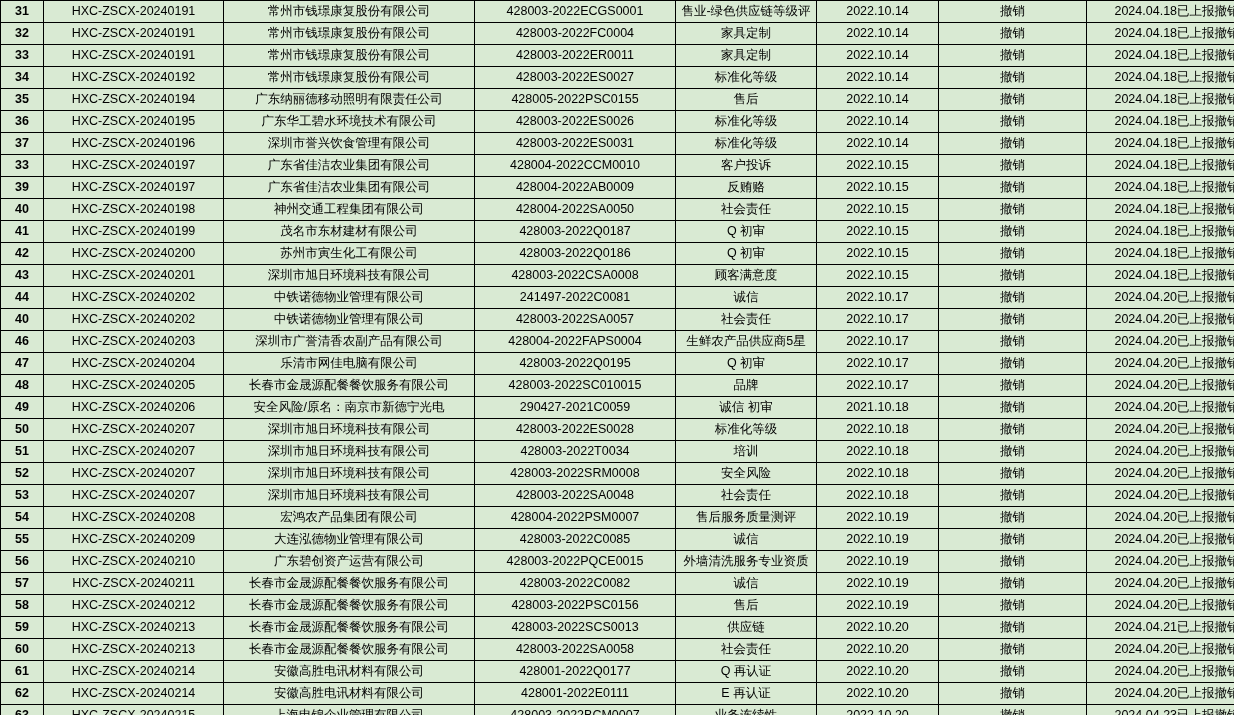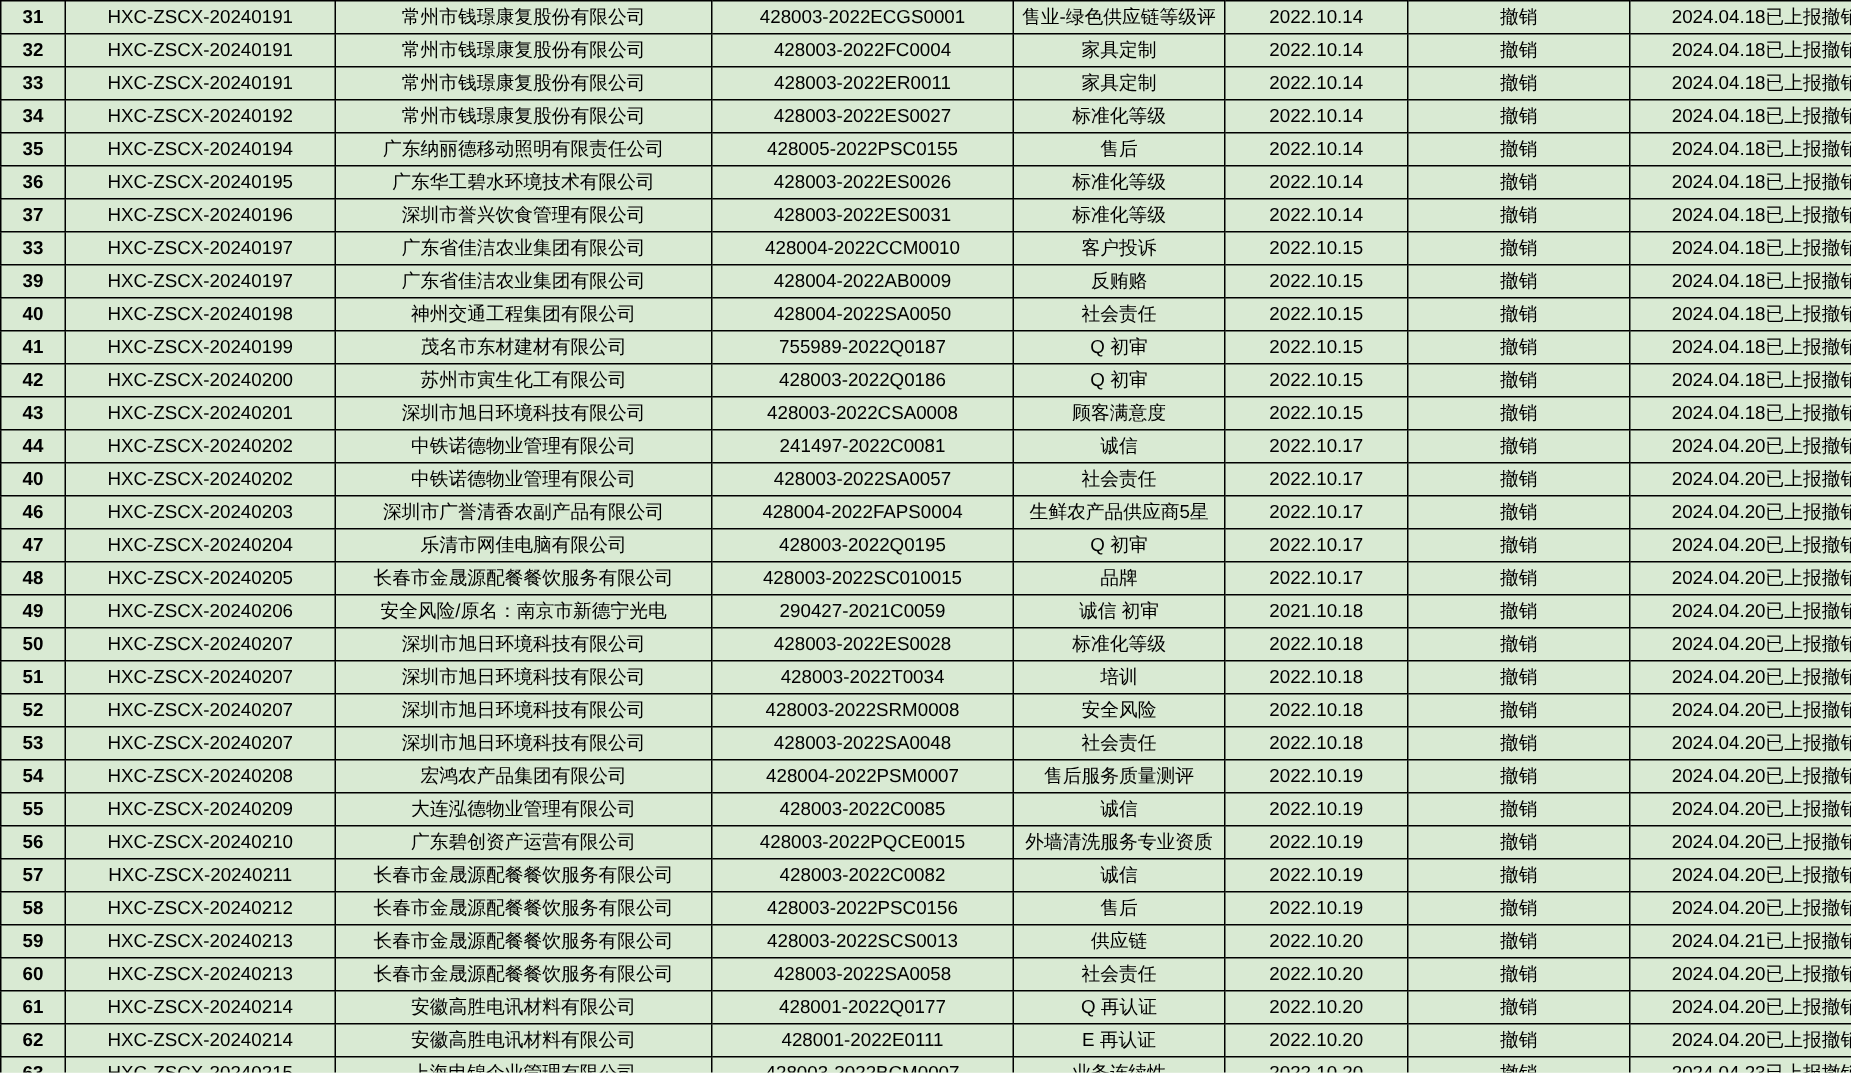--- a/index.html
+++ b/index.html
@@ -175,21 +175,21 @@
           <td class="c-cert">428004-2022SA0050</td>
           <td class="c-type">社会责任</td>
           <td class="c-date">2022.10.15</td>
           <td class="c-status">撤销</td>
           <td class="c-note">2024.04.18已上报撤销</td>
         </tr>
         <tr>
           <td class="c-idx">41</td>
           <td class="c-code">HXC-ZSCX-20240199</td>
           <td class="c-company">茂名市东材建材有限公司</td>
-          <td class="c-cert">755989-2022Q0187</td>
+          <td class="c-cert">428003-2022Q0187</td>
           <td class="c-type">Q 初审</td>
           <td class="c-date">2022.10.15</td>
           <td class="c-status">撤销</td>
           <td class="c-note">2024.04.18已上报撤销</td>
         </tr>
         <tr>
           <td class="c-idx">42</td>
           <td class="c-code">HXC-ZSCX-20240200</td>
           <td class="c-company">苏州市寅生化工有限公司</td>
           <td class="c-cert">428003-2022Q0186</td>

